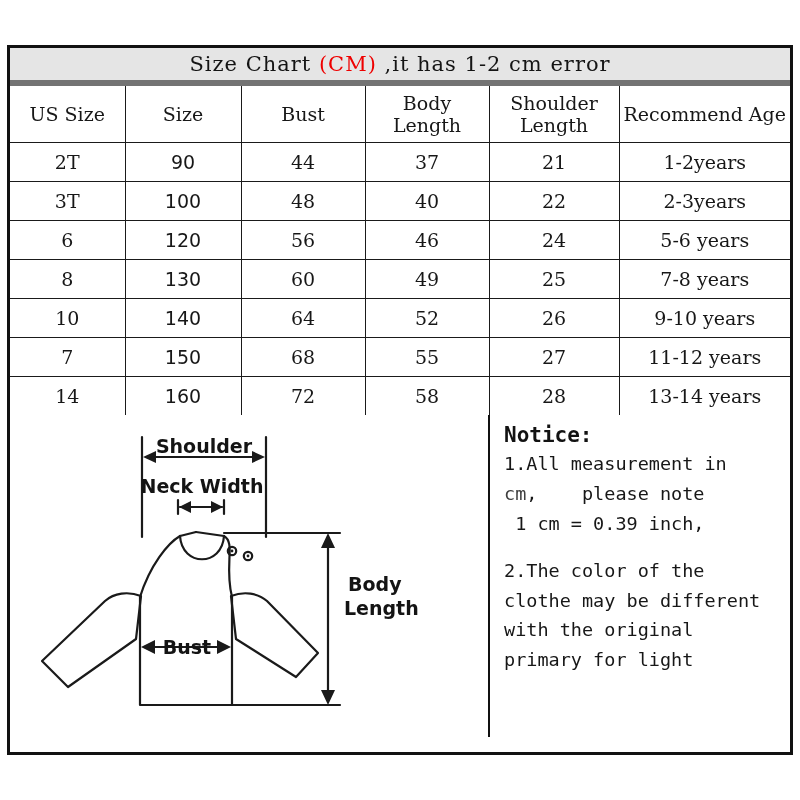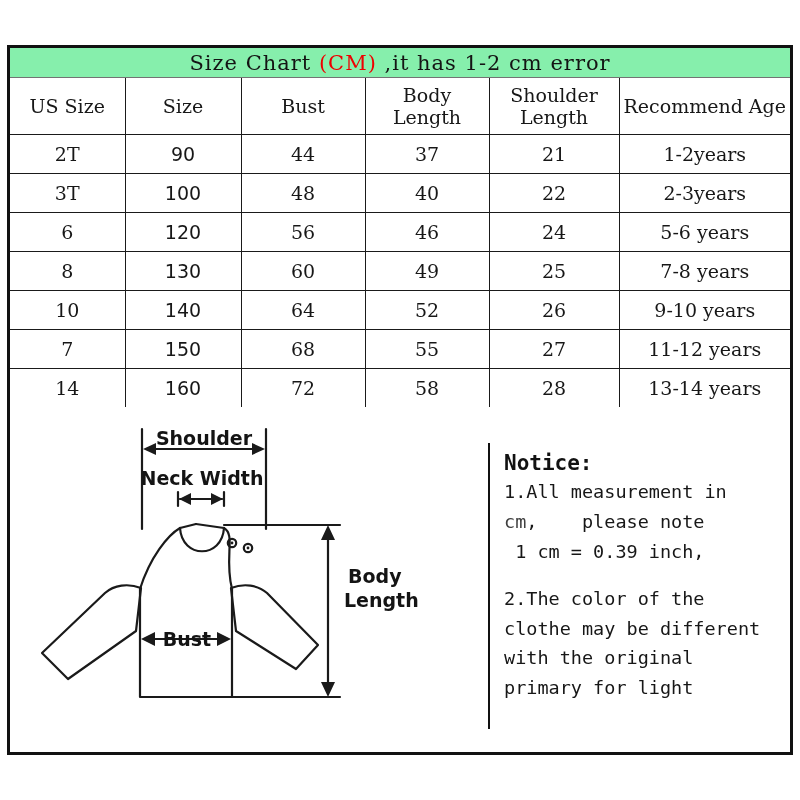--- a/index.html
+++ b/index.html
@@ -22,23 +22,23 @@
     top: 45px;
     width: 786px;
     height: 710px;
     border: 3px solid #111111;
     box-sizing: border-box;
     background: #ffffff;
   }
 
   
   .title-bar {
-    height: 30px;
-    background: #86efac;
-    border-bottom: 1px solid #737373;
+    height: 38px;
+    background: #e5e5e5;
+    border-bottom: 6px solid #737373;
     display: flex;
     align-items: center;
     justify-content: center;
     box-sizing: border-box;
   }
   .title-text {
     font-family: "DejaVu Serif", serif;
     font-size: 21px;
     letter-spacing: 1px;
     color: #141414;
@@ -109,21 +109,20 @@
     box-sizing: border-box;
     position: relative;
     background: #ffffff;
   }
   .notice-pane {
     flex: 1;
     border-left: 2.5px solid #111111;
     box-sizing: border-box;
     padding: 6px 4px 0 14px;
     background: #ffffff;
-    margin-top: 36px;
   }
   .notice-title {
     font-family: "DejaVu Sans Mono", monospace;
     font-weight: bold;
     font-size: 21px;
     color: #121212;
     line-height: 1.35;
     white-space: pre;
   }
   .notice-line {

